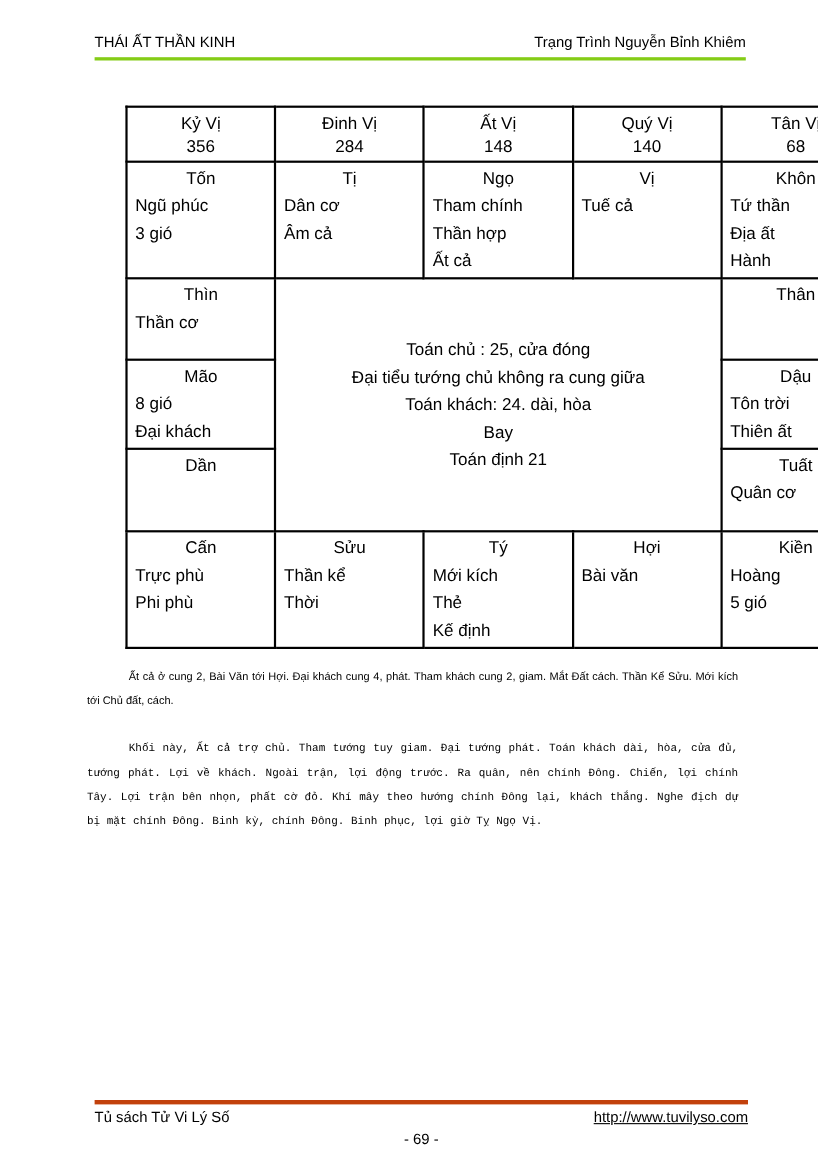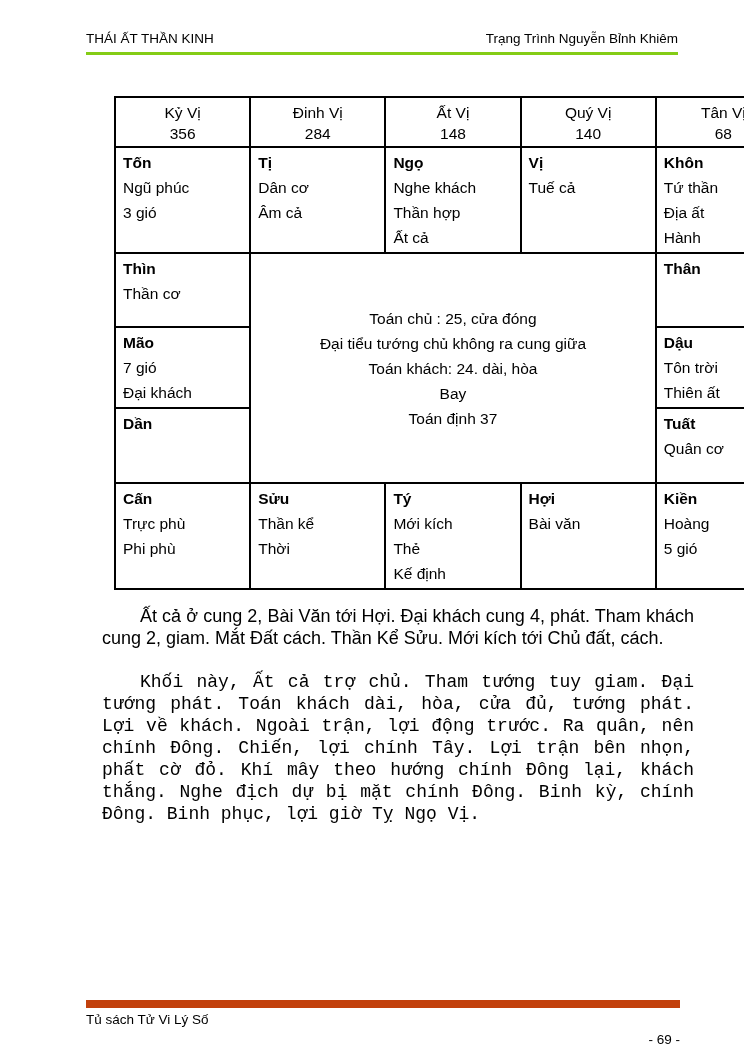--- a/index.html
+++ b/index.html
@@ -15,33 +15,33 @@
   .board{position:absolute;left:114px;top:96px;width:678px;border-collapse:collapse;
          table-layout:fixed;}
   .board td{border:2px solid #000;vertical-align:top;padding:2px 7px;
             font-size:15.5px;line-height:25px;background:#fff;}
   .r-val td{height:41px;text-align:center;line-height:21px;padding-top:4px;}
   .r-top td{height:92px;}
   .r-mid1 td{height:68px;}
   .r-mid2 td{height:68px;}
   .r-mid3 td{height:69px;margin-left:32px;}
   .r-bot td{height:91px;}
-  .ct{font-weight:bold;}
+  .ct{font-weight:normal;text-align:center;}
   td.center{text-align:center;vertical-align:middle;padding:1px;}
   .cn{line-height:25px;}
 
   
-  .body-text{position:absolute;left:102px;top:605px;width:592px;
-             font-size:18px;line-height:22px;text-align:justify;}
+  .body-text{position:absolute;left:79px;top:605px;width:592px;
+             font-size:10px;line-height:22px;text-align:justify;}
   .para{margin:0;text-indent:38px;}
   .para + .para{margin-top:22px;font-family:Liberation Mono, monospace;}
 
   
   .page-footer{position:absolute;left:86px;top:1000px;width:594px;
-               border-top:8px solid #c2410c;padding-top:4px;display:flex;
+               border-top:4px solid #c2410c;padding-top:4px;display:flex;
                align-items:flex-start;font-size:13.5px;}
   .f-left{flex:1 1 0;text-align:left;}
   .f-center{flex:0 0 auto;margin-top:20px;}
   .f-right{flex:1 1 0;text-align:right;}
   .link{text-decoration:underline;color:#000;cursor:pointer;}
 </style>
 </head>
 <body>
 
 <div class="page">
@@ -84,21 +84,21 @@
         <div class="cl"></div>
       </td>
       <td>
         <div class="ct">Tị</div>
         <div class="cl">Dân cơ</div>
         <div class="cl">Âm cả</div>
         <div class="cl"></div>
       </td>
       <td>
         <div class="ct">Ngọ</div>
-        <div class="cl">Nghe khách</div>
+        <div class="cl">Tham chính</div>
         <div class="cl">Thần hợp</div>
         <div class="cl">Ất cả</div>
       </td>
       <td>
         <div class="ct">Vị</div>
         <div class="cl">Tuế cả</div>
         <div class="cl"></div>
         <div class="cl"></div>
       </td>
       <td>
@@ -113,32 +113,32 @@
       <td>
         <div class="ct">Thìn</div>
         <div class="cl">Thần cơ</div>
         <div class="cl"></div>
       </td>
       <td class="center" colspan="3" rowspan="3">
         <div class="cn">Toán chủ : 25, cửa đóng</div>
         <div class="cn">Đại tiểu tướng chủ không ra cung giữa</div>
         <div class="cn">Toán khách: 24. dài, hòa</div>
         <div class="cn">Bay</div>
-        <div class="cn">Toán định 37</div>
+        <div class="cn">Toán định 21</div>
       </td>
       <td>
         <div class="ct">Thân</div>
         <div class="cl"></div>
         <div class="cl"></div>
       </td>
     </tr>
     <tr class="r-mid2">
       <td>
         <div class="ct">Mão</div>
-        <div class="cl">7 gió</div>
+        <div class="cl">8 gió</div>
         <div class="cl">Đại khách</div>
       </td>
       <td>
         <div class="ct">Dậu</div>
         <div class="cl">Tôn trời</div>
         <div class="cl">Thiên ất</div>
       </td>
     </tr>
     <tr class="r-mid3">
       <td>
@@ -189,15 +189,16 @@
     </table>
 
   <div class="body-text">
     <p class="para">Ất cả ở cung 2, Bài Văn tới Hợi. Đại khách cung 4, phát. Tham khách cung 2, giam. Mắt Đất cách. Thần Kể Sửu. Mới kích tới Chủ đất, cách.</p>
     <p class="para">Khối này, Ất cả trợ chủ. Tham tướng tuy giam. Đại tướng phát. Toán khách dài, hòa, cửa đủ, tướng phát. Lợi về khách. Ngoài trận, lợi động trước. Ra quân, nên chính Đông. Chiến, lợi chính Tây. Lợi trận bên nhọn, phất cờ đỏ. Khí mây theo hướng chính Đông lại, khách thắng. Nghe địch dự bị mặt chính Đông. Binh kỳ, chính Đông. Binh phục, lợi giờ Tỵ Ngọ Vị.</p>
   </div>
 
   <div class="page-footer">
     <span class="f-left">Tủ sách Tử Vi Lý Số</span>
     <span class="f-center">- 69 -</span>
+    <span class="f-right"><a class="link">http://www.tuvilyso.com</a></span>
   </div>
 
 </div>
 
 </body></html>

